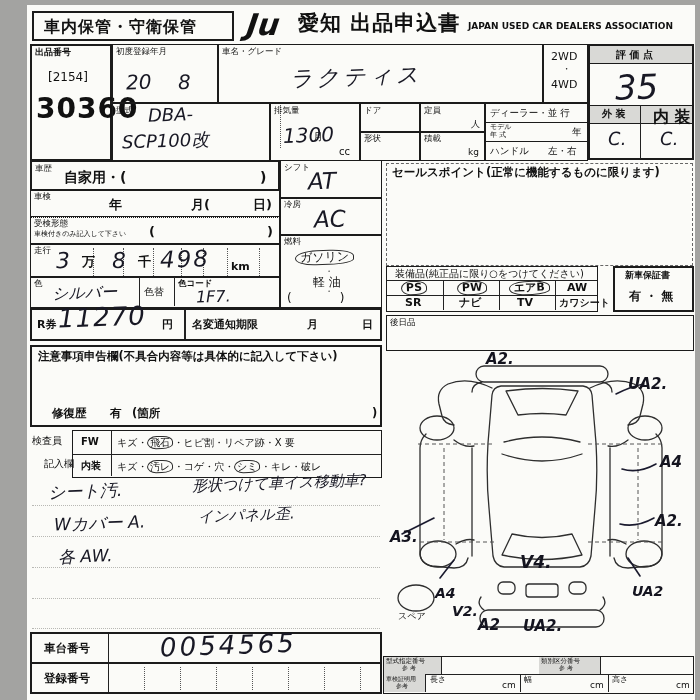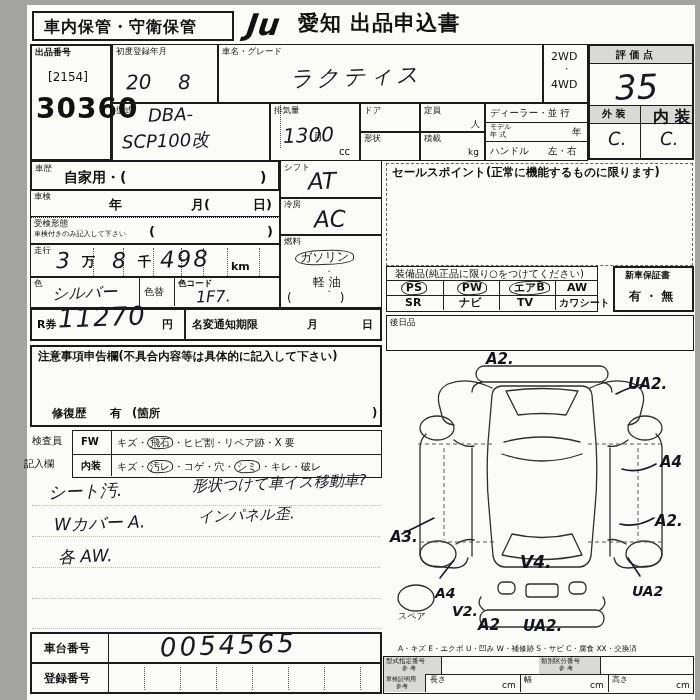--- a/index.html
+++ b/index.html
@@ -26,20 +26,21 @@
 <body>
 
 <div class="page">
   <div class="sheet"></div>
 
   <div class="bx bx2" style="left:32px;top:11px;width:202px;height:30px;">
     <span class="pt b" style="left:10px;top:5px;font-size:16px;letter-spacing:1px;">車内保管・守衛保管</span>
   </div>
   <span class="pt b" style="left:247px;top:8px;font-size:30px;font-style:italic;transform:skewX(-8deg);">Ju</span>
   <span class="pt b" style="left:298px;top:12px;font-size:21px;letter-spacing:1px;">愛知 出品申込書</span>
+  <span class="pt b" style="left:468px;top:22px;font-size:9px;">JAPAN USED CAR DEALERS ASSOCIATION</span>
 
   <div class="bx bx2" style="left:30px;top:44px;width:82px;height:117px;">
     <span class="lbl b" style="left:3px;top:2px;font-size:9px;">出品番号</span>
     <span class="pt" style="left:16px;top:25px;font-size:12px;">[2154]</span>
     <span class="pt b" style="left:4px;top:48px;font-size:28px;letter-spacing:1px;">30360</span>
   </div>
 
   <div class="bx" style="left:112px;top:44px;width:106px;height:59px;">
     <span class="lbl" style="left:3px;top:2px;">初度登録年月</span>
     <div class="vline-dot" style="left:167px;top:58px;height:45px;"></div>
@@ -182,21 +183,21 @@
 
   <div class="bx bx2" style="left:30px;top:345px;width:352px;height:82px;text-align:right;">
     <span class="pt b" style="left:6px;top:3px;font-size:11.5px;">注意事項申告欄(不具合内容等は具体的に記入して下さい)</span>
     <span class="pt b" style="left:20px;top:60px;font-size:11.5px;">修復歴</span>
     <span class="pt b" style="left:78px;top:60px;font-size:11.5px;">有</span>
     <span class="pt b" style="left:100px;top:60px;font-size:11.5px;">(箇所</span>
     <span class="pt b" style="left:340px;top:60px;font-size:11.5px;">)</span>
   </div>
 
   <span class="pt" style="left:32px;top:435px;font-size:10px;">検査員</span>
-  <span class="pt" style="left:24px;top:458px;font-size:10px;text-align:center;">記入欄</span>
+  <span class="pt" style="left:44px;top:458px;font-size:10px;text-align:center;">記入欄</span>
   <div class="bx" style="left:72px;top:430px;width:310px;height:48px;">
     <div class="vline" style="left:38px;top:0;height:45px;"></div>
     <div style="position:absolute;left:0;top:23px;width:100%;border-top:1.2px solid #222;"></div>
     <span class="pt b" style="left:8px;top:5px;font-size:10px;">FW</span>
     <div class="pt" style="left:44px;top:5px;font-size:10px;">
       <span>キズ</span><span>・</span><span class="circ" style="padding:0 2px;">飛石</span><span>・</span><span>ヒビ割</span><span>・</span><span>リペア跡</span><span>・</span><span>X 要</span>
     </div>
     <span class="pt b" style="left:8px;top:29px;font-size:10px;">内装</span>
     <div class="pt" style="left:44px;top:29px;font-size:10px;">
       <span>キズ</span><span>・</span><span class="circ" style="padding:0 2px;">汚レ</span><span>・</span><span>コゲ</span><span>・</span><span>穴</span><span>・</span><span class="circ" style="padding:0 2px;">シミ</span><span>・</span><span>キレ</span><span>・</span><span>破レ</span>
@@ -318,21 +319,20 @@
   <span class="ann" style="left:655px;top:512px;font-size:15px;">A2.</span>
   <span class="ann" style="left:390px;top:528px;font-size:15px;">A3.</span>
   <span class="ann" style="left:435px;top:585px;font-size:14px;">A4</span>
   <span class="ann" style="left:452px;top:603px;font-size:14px;">V2.</span>
   <span class="ann" style="left:478px;top:616px;font-size:15px;">A2</span>
   <span class="ann" style="left:520px;top:552px;font-size:17px;">V4.</span>
   <span class="ann" style="left:523px;top:617px;font-size:15px;">UA2.</span>
   <span class="ann" style="left:632px;top:583px;font-size:14px;">UA2</span>
   <span class="pt" style="left:398px;top:612px;font-size:9px;">スペア</span>
 
-  <span class="pt" style="left:398px;top:645px;font-size:7.5px;">A・キズ  E・エクボ  U・凹み  W・補修跡  S・サビ  C・腐食  XX・交換済</span>
 
   <div class="bx" style="left:383px;top:656px;width:311px;height:38px;">
     <div style="position:absolute;left:0;top:17px;width:100%;border-top:1px solid #222;"></div>
     <div class="cell gray" style="left:0;top:0;width:58px;height:17px;border:none;border-right:1px solid #222;">
       <span class="pt" style="left:2px;top:1px;font-size:6.5px;">型式指定番号</span>
       <span class="pt" style="left:18px;top:8px;font-size:6px;">参 考</span>
     </div>
     <div class="vline" style="left:155px;top:0;height:17px;"></div>
     <div class="cell gray" style="left:155px;top:0;width:62px;height:17px;border:none;border-right:1px solid #222;">
       <span class="pt" style="left:2px;top:1px;font-size:6.5px;">類別区分番号</span>

